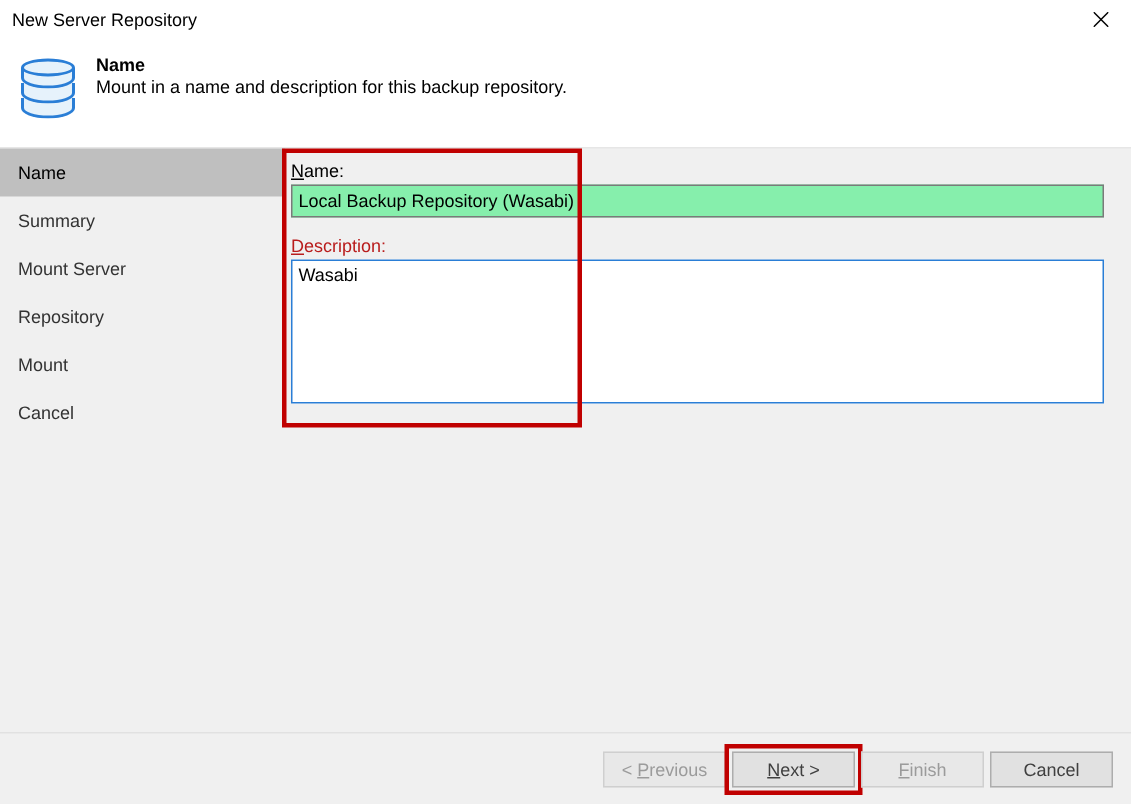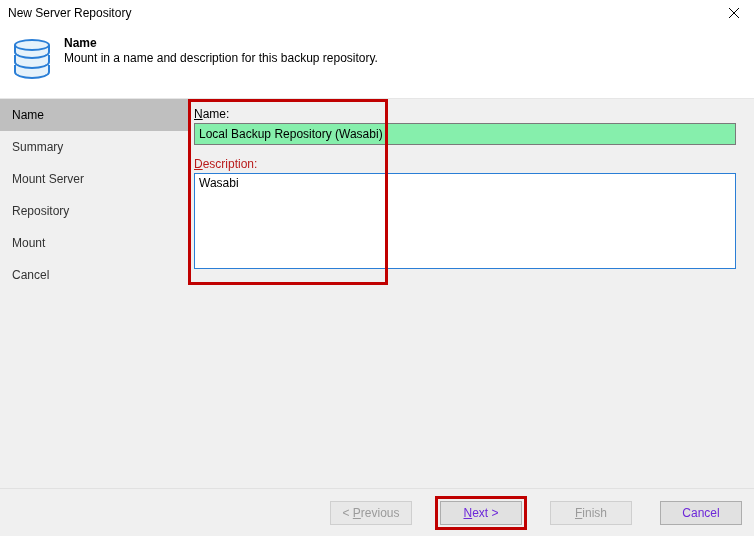--- a/index.html
+++ b/index.html
@@ -30,22 +30,22 @@
     .field-label { margin-bottom: 2px; color: #000; }
     .field-label .ul { text-decoration: underline; }
     .text-input { width: 100%; height: 22px; border: 1px solid #7a7a7a; background: #86efac; padding: 2px 4px; font-size: 12px; }
     .textarea   { width: 100%; height: 96px; border: 1px solid #2a7ed6; background: #fff; padding: 2px 4px; font-size: 12px; resize: none; }
     .desc-label { margin: 12px 0 2px 0; color:#b91c1c; }
 
     
     .redbox { position: absolute; border: 3px solid #c00000; pointer-events: none; }
 
     
-    .footer { height: 48px; background: #f0f0f0; display: flex; align-items: center; justify-content: flex-end; padding-right: 12px; gap: 28px; border-top: 1px solid #e1e1e1; }
-    .btn { min-width: 82px; height: 24px; border: 1px solid #adadad; background: #e1e1e1; color: #6d28d9; cursor: pointer; }
+    .footer { height: 48px; background: #f0f0f0; display: flex; align-items: center; justify-content: flex-end; padding-right: 12px; gap: 4px; border-top: 1px solid #e1e1e1; }
+    .btn { min-width: 82px; height: 24px; border: 1px solid #adadad; background: #e1e1e1; color: #404040; cursor: pointer; }
     .btn:disabled { color: #9b9b9b; border-color: #cfcfcf; background: #e8e8e8; cursor: default; }
     .btn .ul { text-decoration: underline; }
     .btn-highlight { outline: 3px solid #c00000; outline-offset: 2px; }
 
     
     .cyl { width: 36px; height: 42px; position: relative; }
     .cyl .top { position:absolute; top:0; left:0; width:36px; height:12px; border:2px solid #2a7ed6; border-radius: 50% / 50%; background:#e6f2fb; }
     .cyl .band { position:absolute; left:0; width:36px; height:14px; border-left:2px solid #2a7ed6; border-right:2px solid #2a7ed6; border-bottom:2px solid #2a7ed6; border-bottom-left-radius: 18px 7px; border-bottom-right-radius: 18px 7px; background:#e6f2fb; }
   </style>
 </head>

